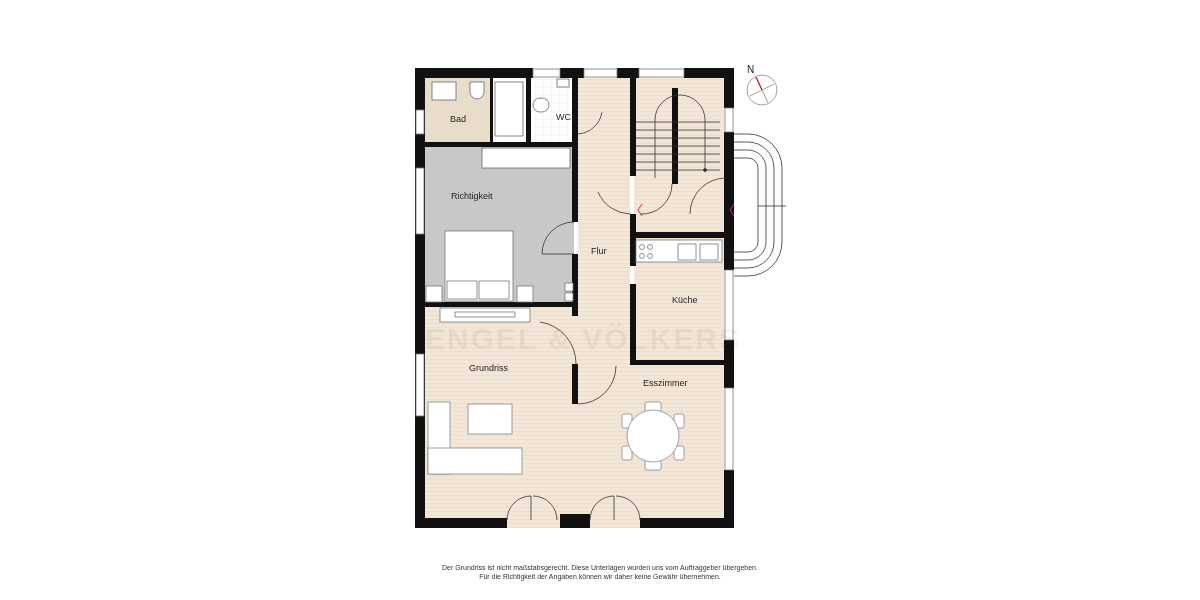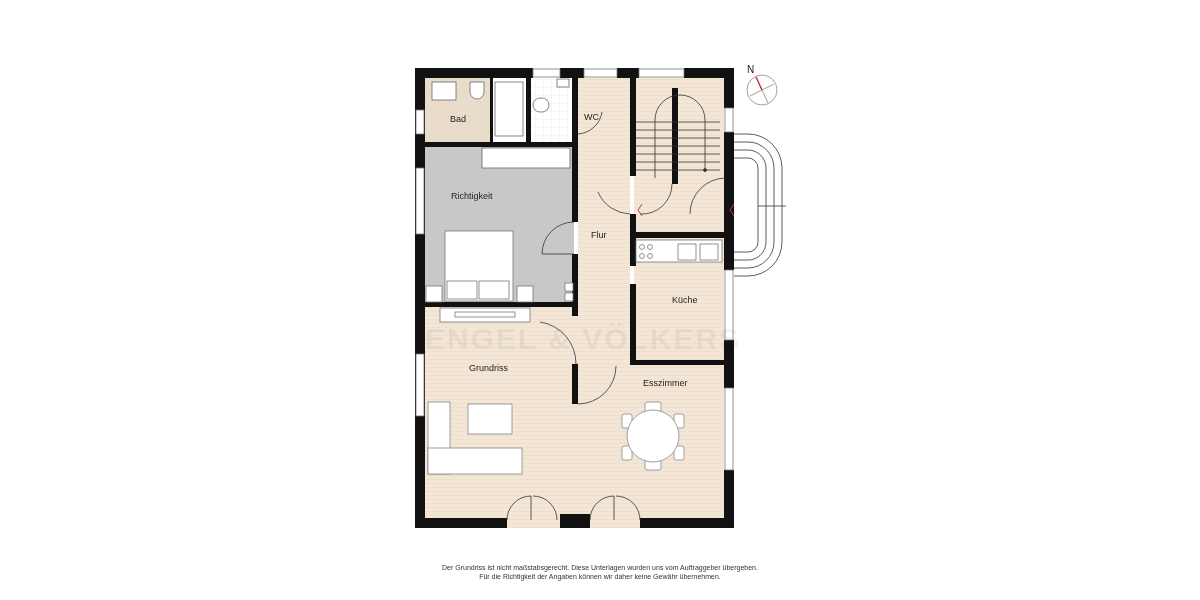--- a/index.html
+++ b/index.html
@@ -167,23 +167,23 @@
     <line x1="750" y1="96" x2="774" y2="84" stroke="#888" stroke-width="0.8"></line>
     <line x1="756" y1="77" x2="762" y2="90" stroke="#cc2233" stroke-width="1.4"></line>
     <line x1="762" y1="90" x2="768" y2="103" stroke="#888" stroke-width="0.8"></line>
   </g>
 </svg>
 
 <div class="watermark">ENGEL &amp; VÖLKERS</div>
 <div class="compass-n">N</div>
 
 <div class="label" style="left:450px;top:114px;text-align:center;">Bad</div>
-<div class="label" style="left:584px;top:112px;">WC</div>
+<div class="label" style="left:556px;top:112px;">WC</div>
 <div class="label" style="left:451px;top:191px;">Richtigkeit</div>
-<div class="label" style="left:591px;top:230px;">Flur</div>
+<div class="label" style="left:591px;top:246px;">Flur</div>
 <div class="label" style="left:672px;top:295px;">Küche</div>
 <div class="label" style="left:469px;top:363px;">Grundriss</div>
 <div class="label" style="left:643px;top:378px;">Esszimmer</div>
 
 <div class="disclaimer">
   <div>Der Grundriss ist nicht maßstabsgerecht. Diese Unterlagen wurden uns vom Auftraggeber übergeben.</div>
   <div>Für die Richtigkeit der Angaben können wir daher keine Gewähr übernehmen.</div>
 </div>
 
 </body></html>

